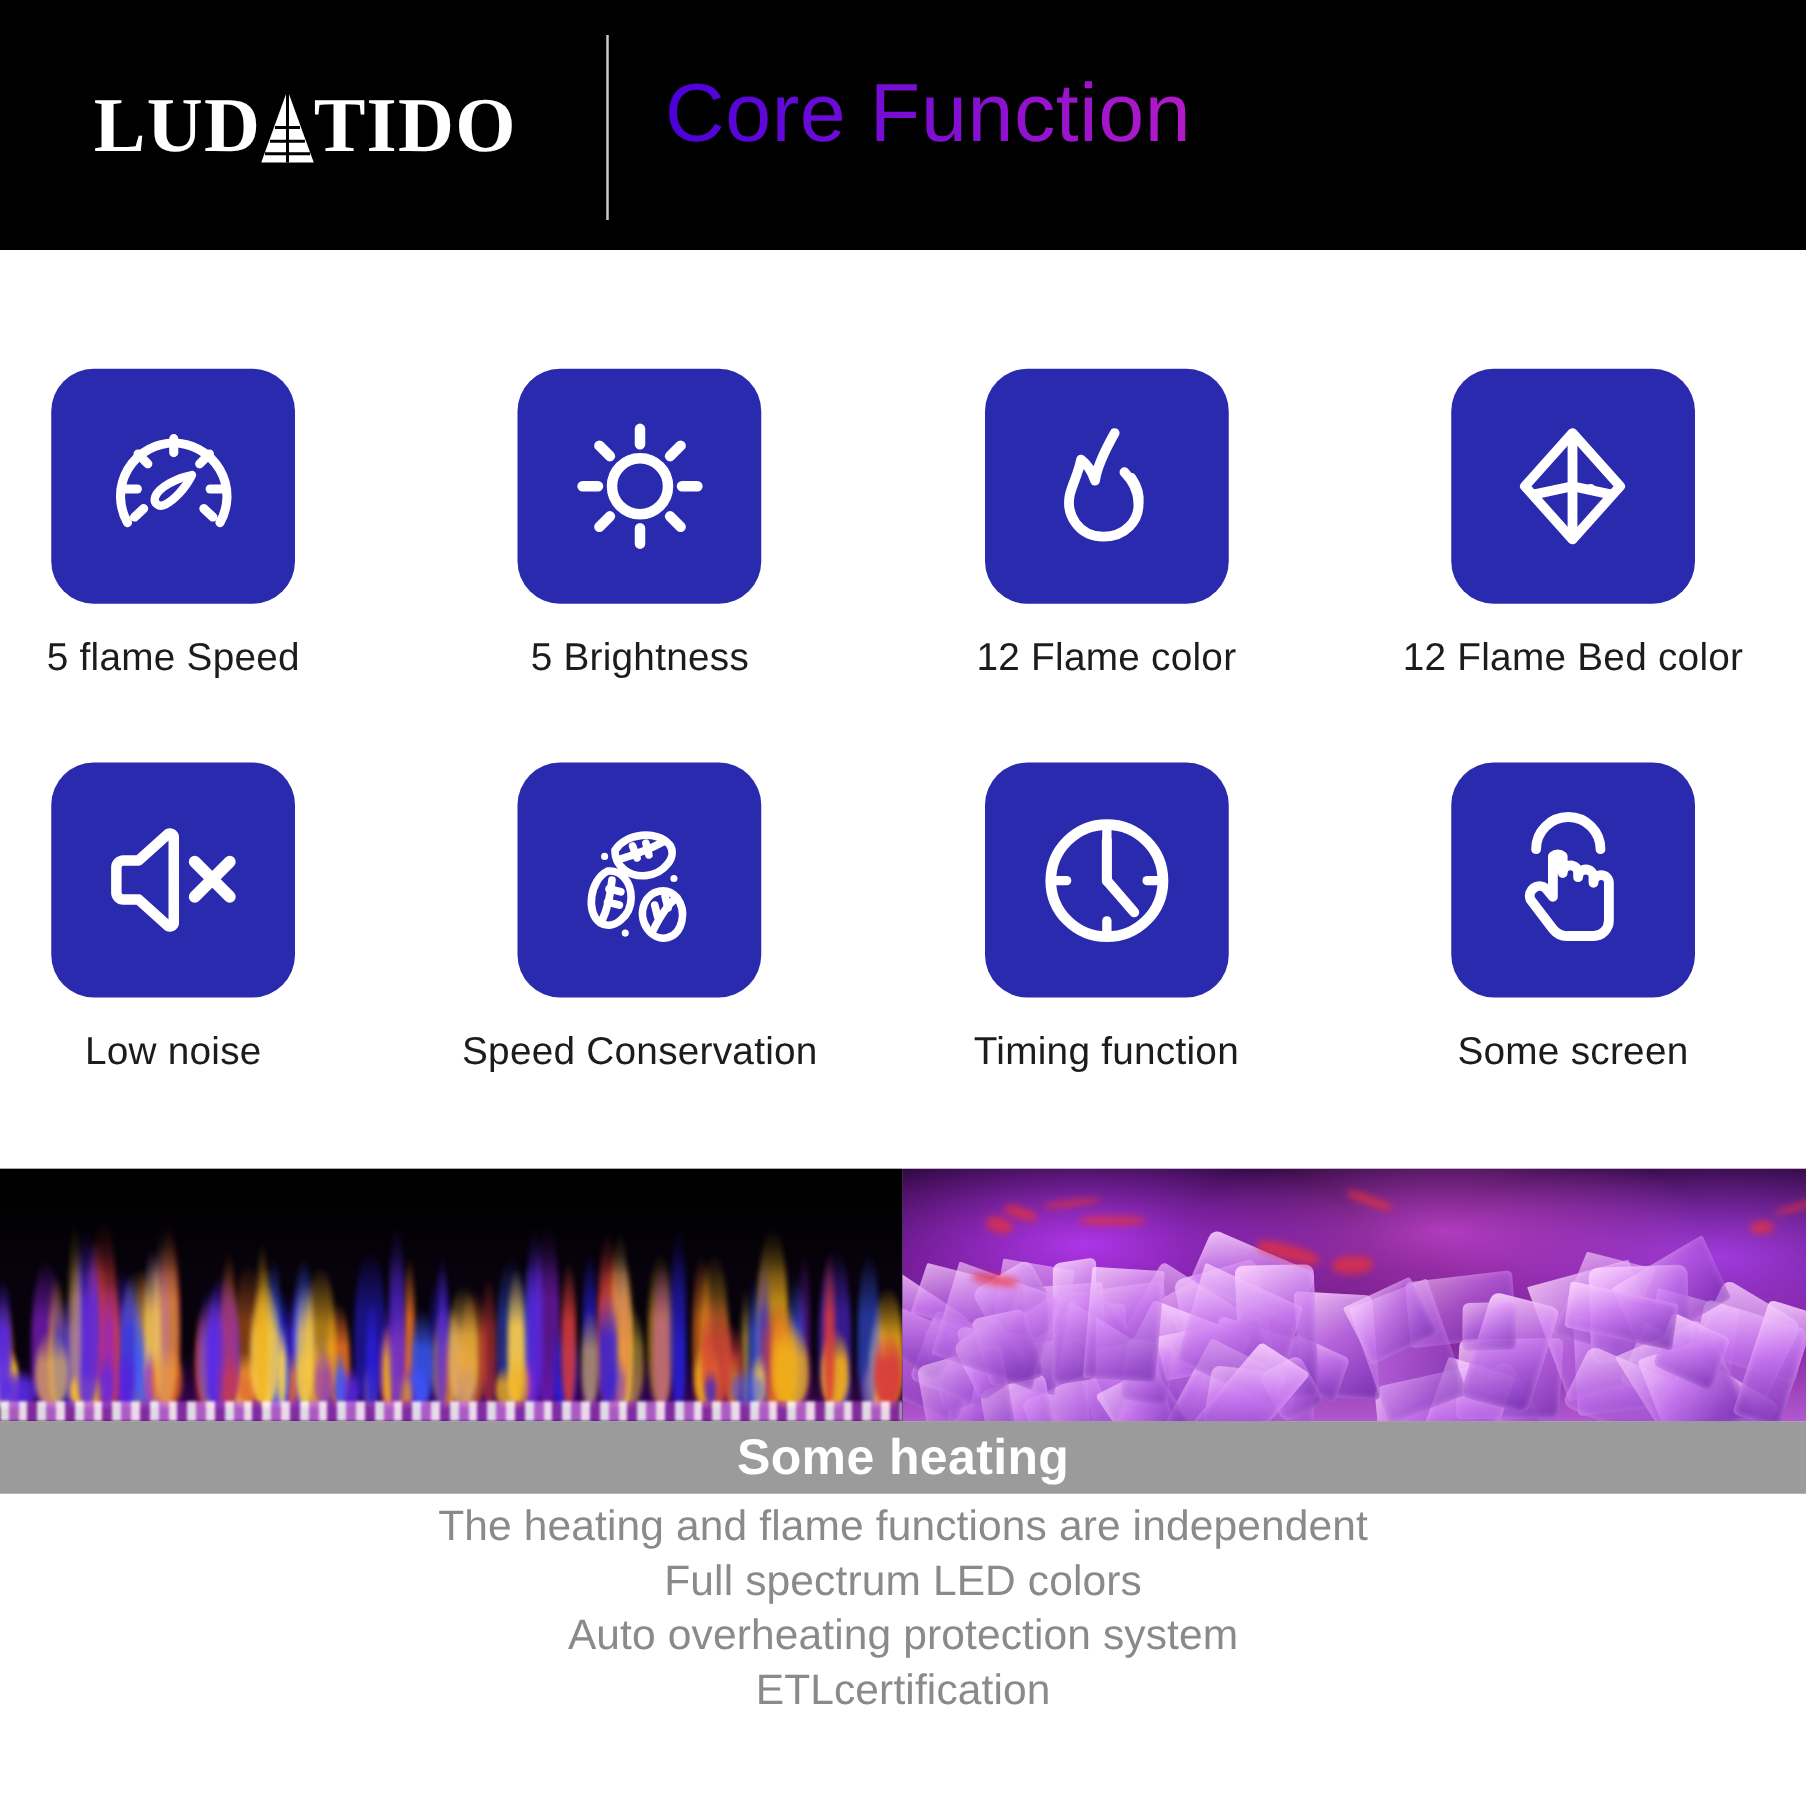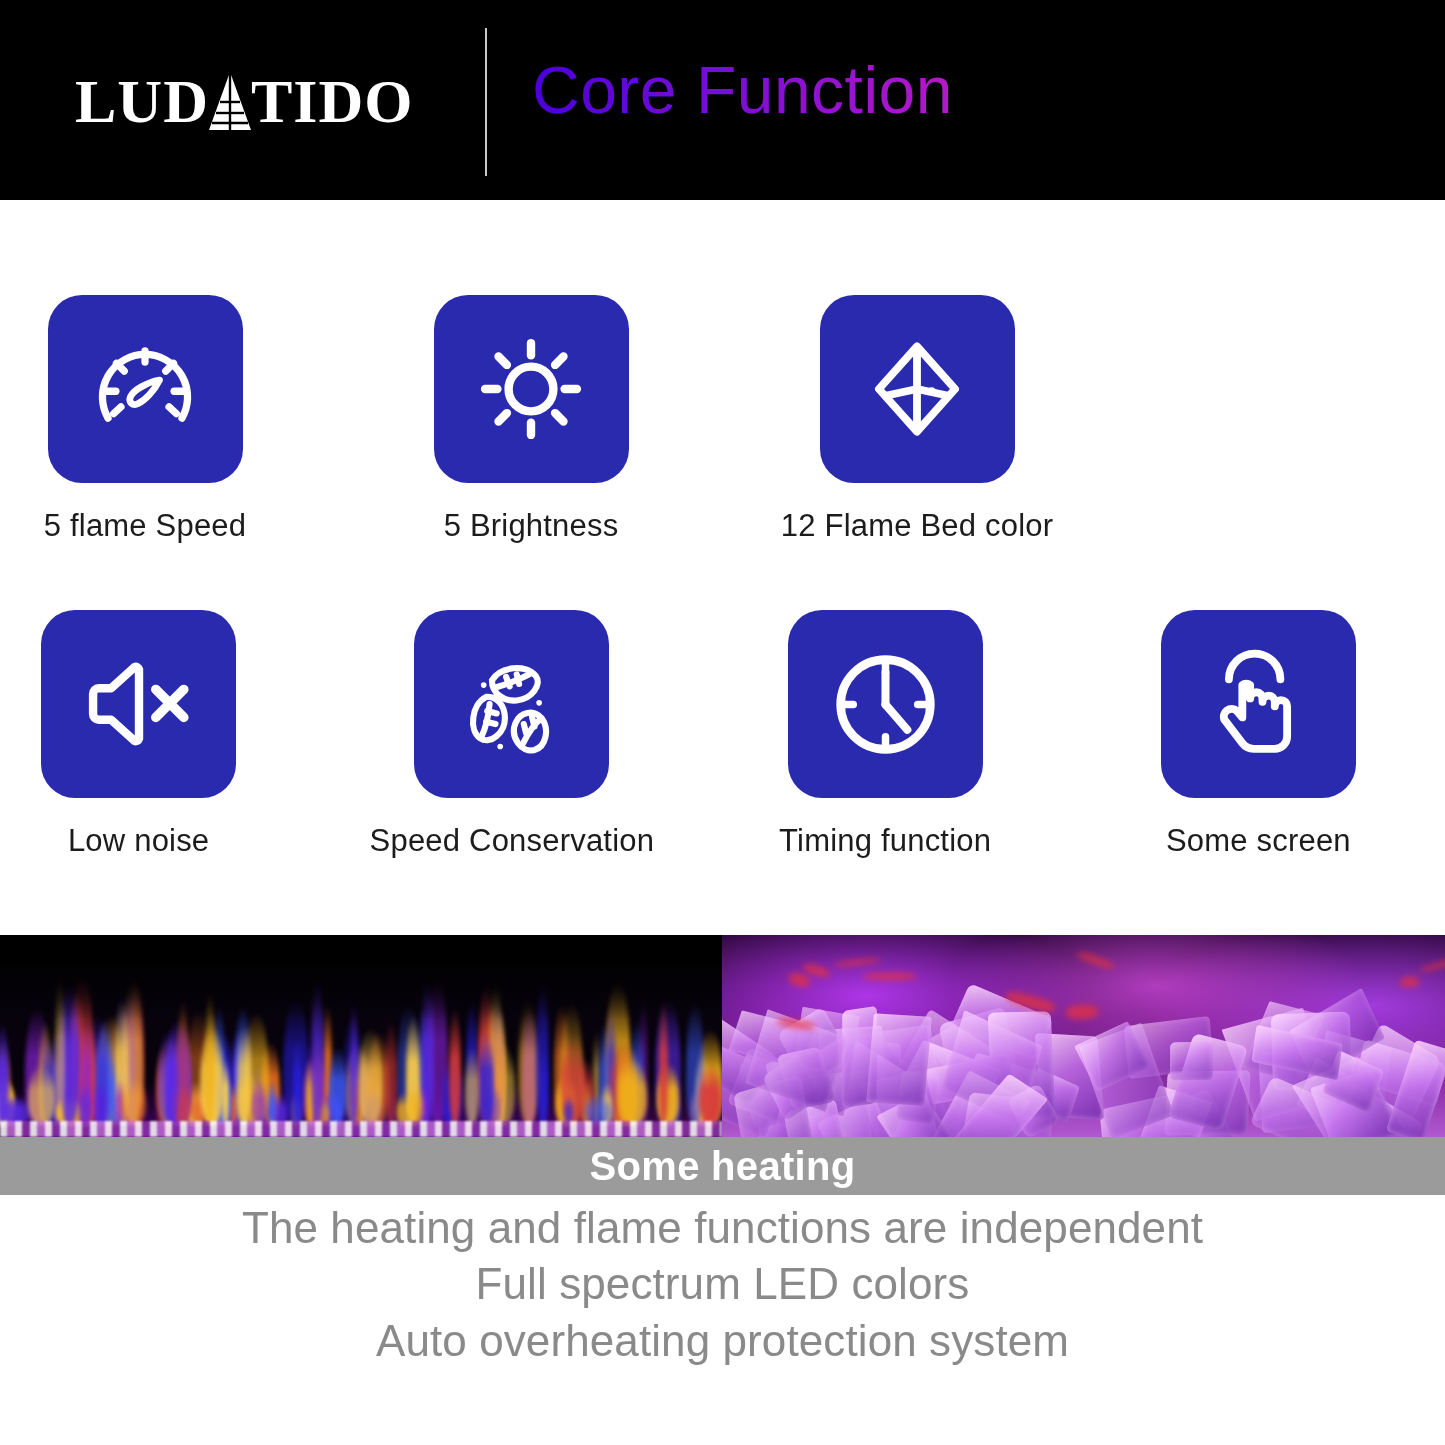--- a/index.html
+++ b/index.html
@@ -142,21 +142,21 @@
   .band-title{
     font-size:40px;font-weight:bold;color:#ffffff;letter-spacing:0.3px;
   }
 
   
   .features{
     position:absolute;left:0;top:1200px;width:1445px;
     display:flex;flex-direction:column;align-items:center;
   }
   .feature-line{
-    font-size:44px;color:#8a8a8a;font-weight:400;
+    font-size:34px;color:#8a8a8a;font-weight:400;
     line-height:1.28;letter-spacing:0.1px;white-space:nowrap;text-align:center;
   }
 </style>
 </head>
 <body>
 
 <div class="page">
 
   <div class="header">
 
@@ -220,20 +220,35 @@
                 <line x1="71.5" y1="71.5" x2="79" y2="79"></line>
                 <line x1="79" y1="21" x2="71.5" y2="28.5"></line>
                 <line x1="28.5" y1="71.5" x2="21" y2="79"></line>
               </g>
             </svg>
           </span>
         </div>
         <div class="cell-label">5 Brightness</div>
       </div>
 
+      <div class="cell">
+        <div class="tile">
+          <span>
+            <svg width="112" height="112" viewBox="0 0 100 100">
+              <g fill="none" stroke="#fff" stroke-width="7" stroke-linecap="round" stroke-linejoin="round">
+                <path d="M56 12 C47 28 43 38 42 46 C40 40 36 34 32 31
+                         C30 41 26 48 24 56 C21 70 30 86 48 86
+                         C63 86 74 75 73 61 C72.4 53 68 45 63 40"></path>
+                <path d="M68 44 C72 50 74 56 73 62"></path>
+              </g>
+            </svg>
+          </span>
+        </div>
+        <div class="cell-label">12 Flame color</div>
+      </div>
 
       <div class="cell">
         <div class="tile">
           <span>
             <svg width="112" height="112" viewBox="0 0 100 100">
               <g fill="none" stroke="#fff" stroke-width="7" stroke-linejoin="round" stroke-linecap="round">
                 <polygon points="50,12 84,50 50,88 16,50"></polygon>
                 <line x1="50" y1="14" x2="50" y2="50"></line>
                 <line x1="50" y1="50" x2="50" y2="86"></line>
                 <line x1="50" y1="50" x2="22" y2="56"></line>
@@ -585,15 +600,16 @@
   </div>
 
   <div class="band">
     <div class="band-title">Some heating</div>
   </div>
 
   <div class="features">
     <div class="feature-line">The heating and flame functions are independent</div>
     <div class="feature-line">Full spectrum LED colors</div>
     <div class="feature-line">Auto overheating protection system</div>
+    <div class="feature-line">ETLcertification</div>
   </div>
 
 </div>
 
 </body></html>

